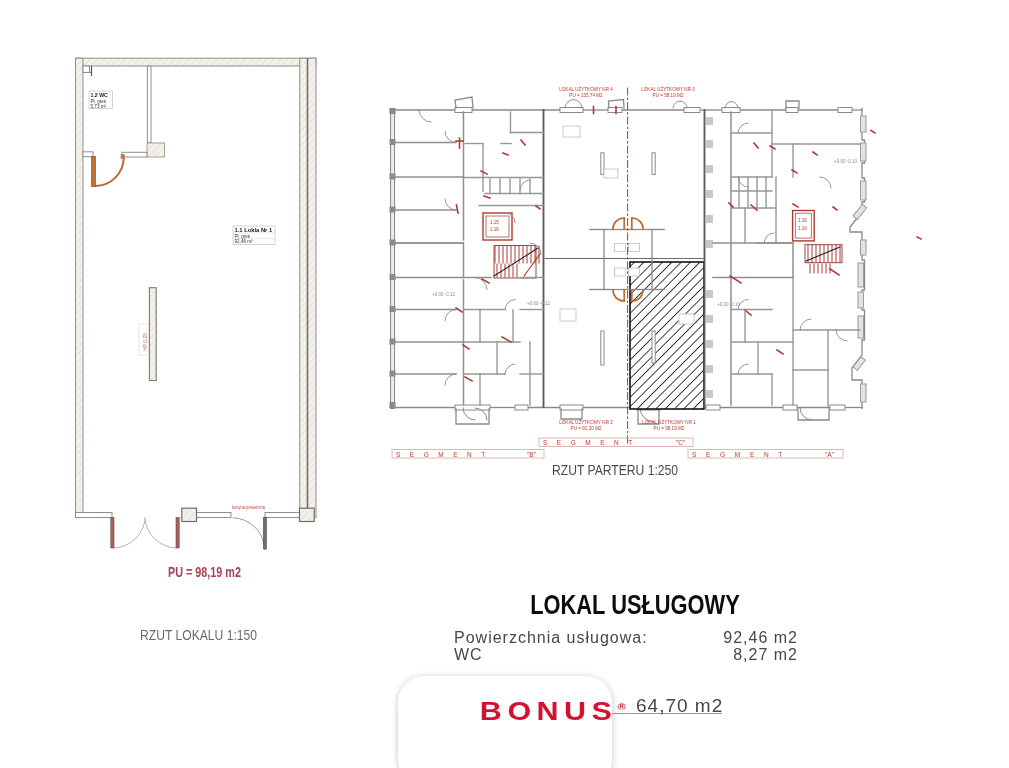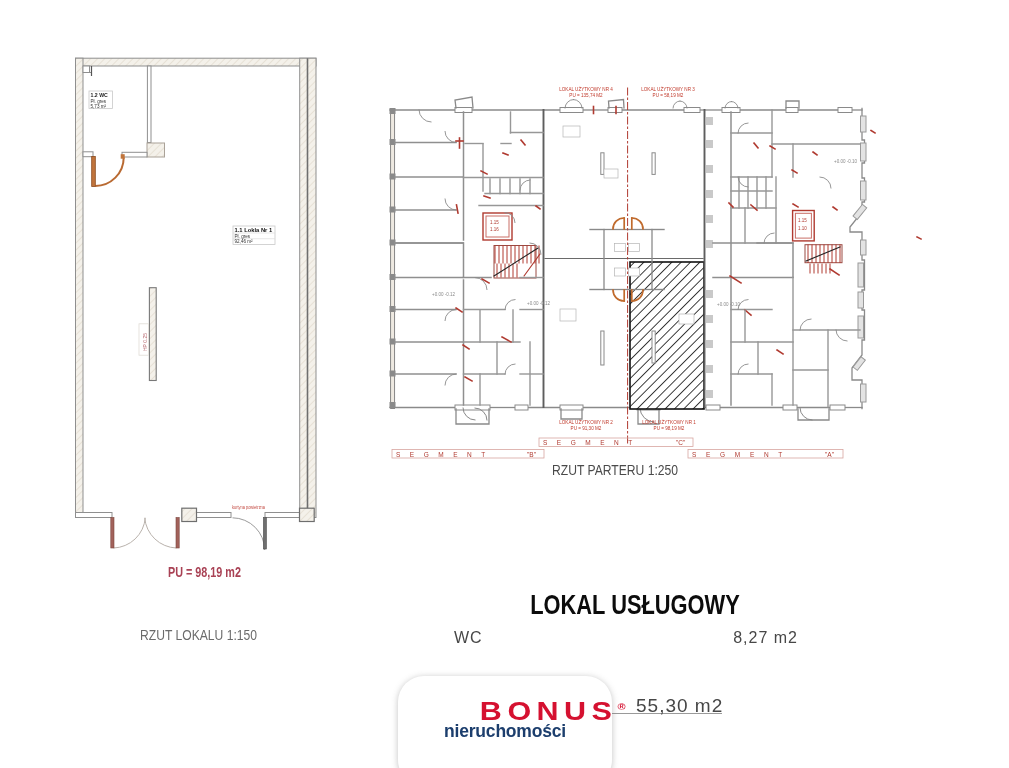--- a/index.html
+++ b/index.html
@@ -599,28 +599,28 @@
     <text x="717" y="306">+0.00  -0.10</text>
   </g>
   </g>
 </svg>
 
 <div class="abs" style="left:440px;top:589px;width:390px;text-align:center;font-size:28px;font-weight:bold;color:#0c0c0c;transform:scaleX(0.78);transform-origin:50% 0;">LOKAL USŁUGOWY</div>
 
 <div class="abs" style="left:454px;top:629px;width:344px;font-size:16px;line-height:17px;color:#474747;letter-spacing:1px;">
 
 
+  <div>Powierzchnia usługowa:<span style="float:right">92,46 m2</span></div>
 
   <div>WC<span style="float:right">8,27 m2</span></div>
 </div>
 
 <div class="abs" style="left:556px;top:713px;width:166px;height:0;border-top:1.5px solid #9a9a9a;"></div>
 
-<div class="abs" style="left:636px;top:695px;font-size:19px;color:#474747;letter-spacing:1px;">55,30 m2</div>
+<div class="abs" style="left:636px;top:695px;font-size:19px;color:#474747;letter-spacing:1px;">64,70 m2</div>
 
 <div class="abs" style="left:398px;top:676px;width:214px;height:110px;background:#ffffff;border-radius:26px;box-shadow:0 1px 6px rgba(120,120,120,0.45);">
 
   <div style="position:absolute;left:0;top:21px;width:100%;text-align:right;">
     <span style="display:inline-block;font-size:25px;font-weight:bold;color:#d51130;letter-spacing:4.5px;transform:scaleX(1.22);transform-origin:center;">BONUS<span style="font-size:9px;letter-spacing:0;vertical-align:10px;">®</span></span>
   </div>
 
-  <div style="position:absolute;left:0;top:45px;width:100%;text-align:center;font-size:17.5px;font-weight:bold;color:#1c3e6d;letter-spacing:-0.2px;">nieruchomości</div>
 </div>
 
 </body></html>

